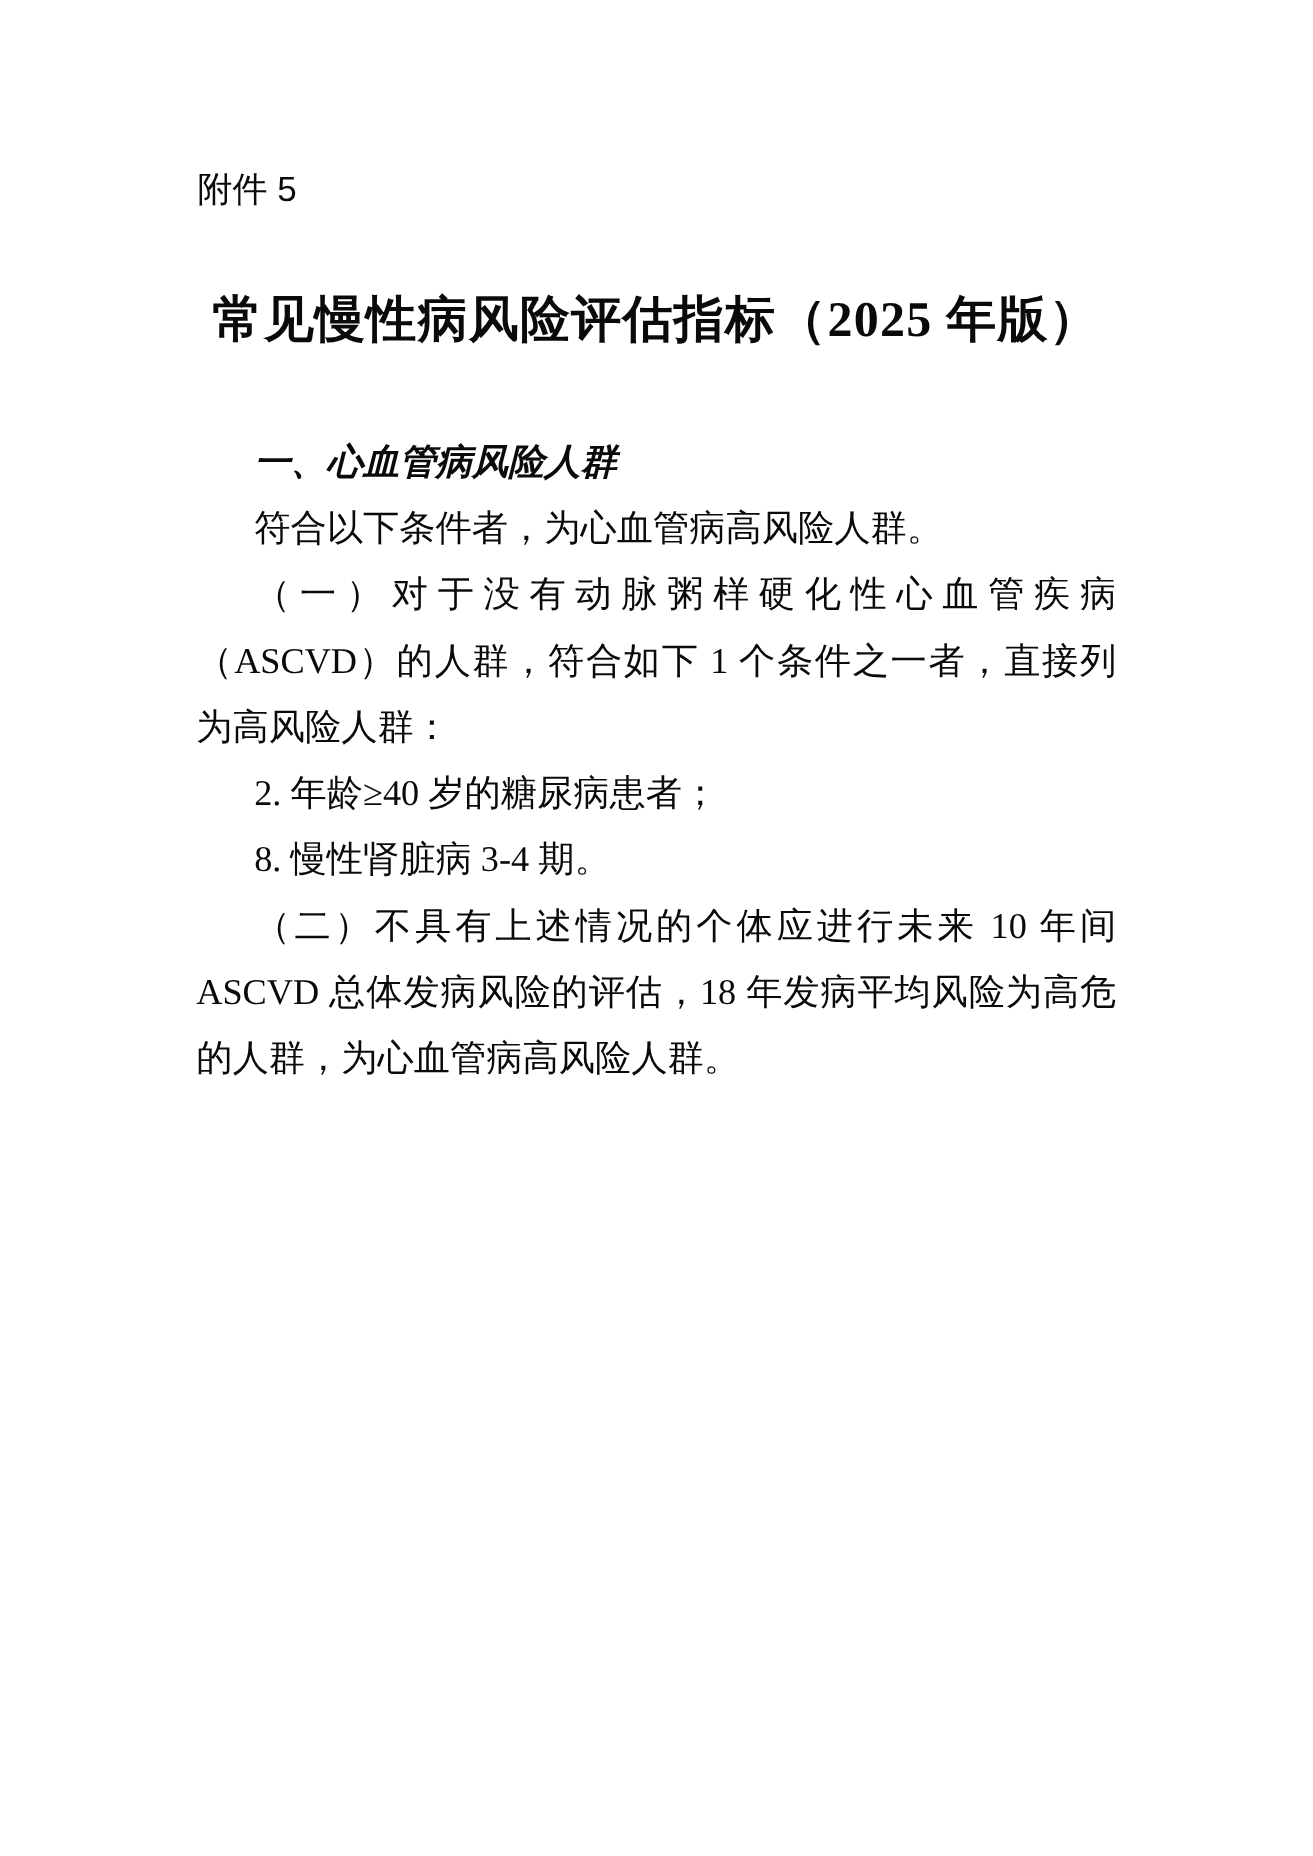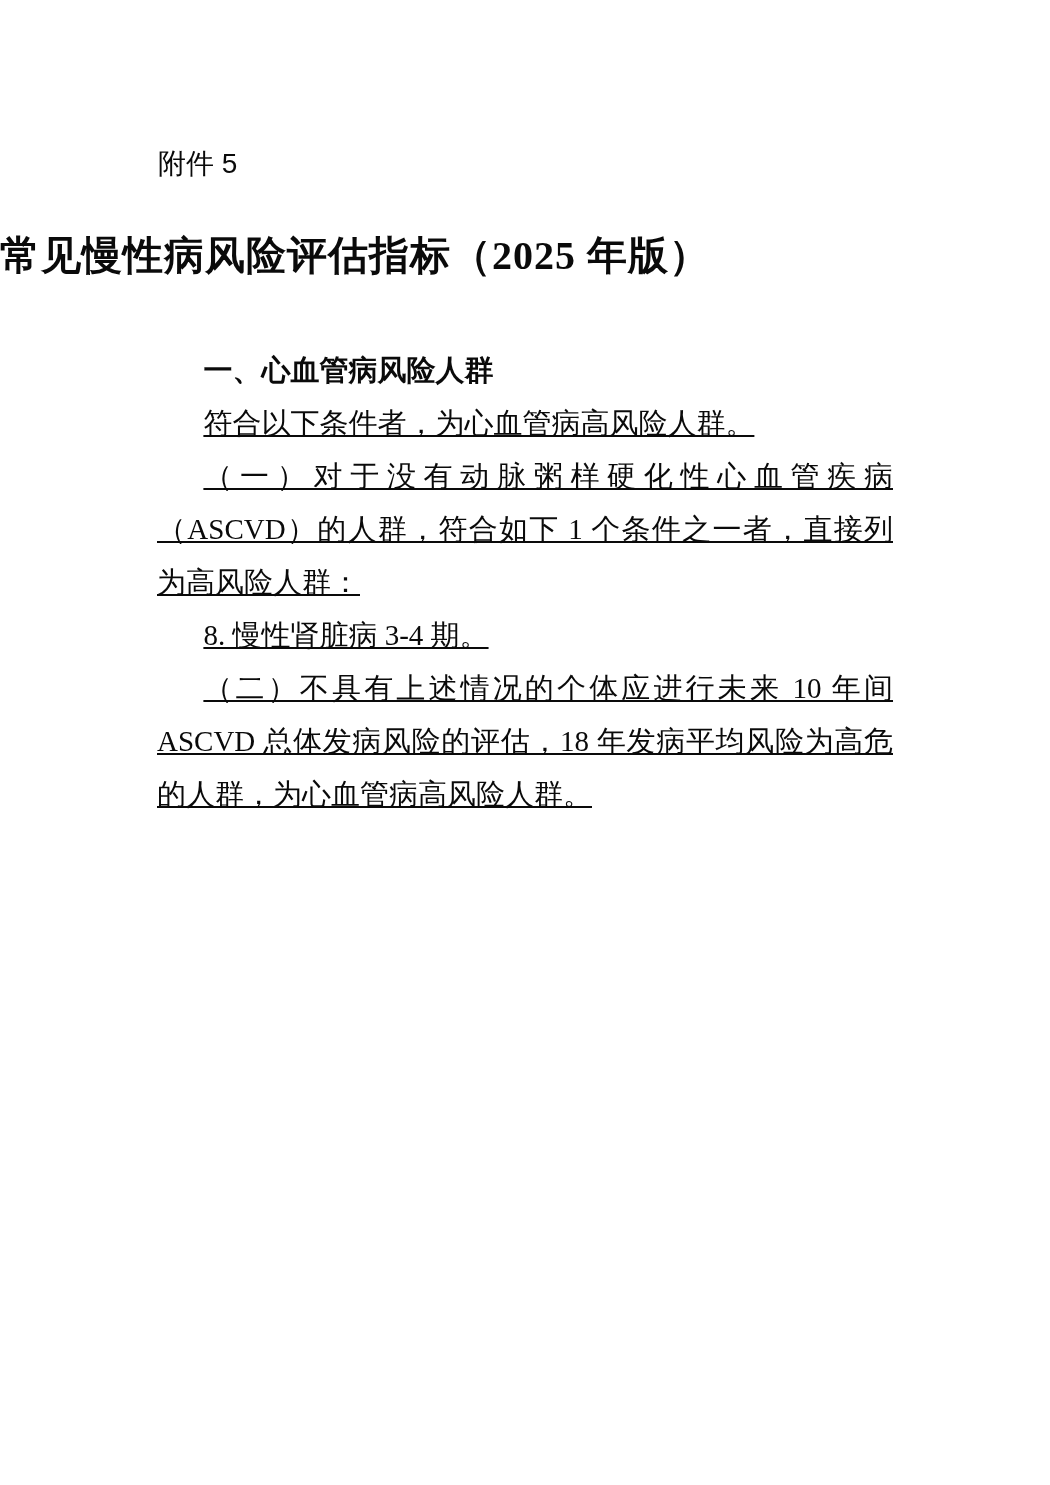--- a/index.html
+++ b/index.html
@@ -11,33 +11,33 @@
     position: relative;
     width: 1050px;
     height: 1485px;
     background: #ffffff;
     color: #0a0a0a;
     overflow: hidden;
   }
   .attachment-label {
     position: absolute;
     left: 158px;
-    top: 146px;
+    top: 134px;
     font-family: "Liberation Sans", sans-serif;
     font-size: 28px;
     line-height: 36px;
     white-space: pre;
   }
   .doc-title {
     position: absolute;
     left: 0;
     top: 228px;
     width: 100%;
     margin: 0;
-    text-align: left;
+    text-align: center;
     font-family: "Liberation Serif", serif;
     font-weight: 700;
     font-size: 40px;
     line-height: 56px;
     letter-spacing: 1px;
   }
   .content {
     position: absolute;
     left: 157px;
     top: 344px;
@@ -46,46 +46,47 @@
     font-size: 29px;
     line-height: 53px;
   }
   .section-heading {
     margin: 0;
     font-family: "Liberation Sans", sans-serif;
     font-weight: 700;
     font-size: 29px;
     line-height: 53px;
     text-indent: 1.6em;
+    font-style: italic;
   }
   .para {
     margin: 0;
     text-align: justify;
     text-indent: 1.6em;
-    text-decoration: underline;
   }
 </style>
 </head>
 <body>
 
 <div class="page">
 
   <div class="attachment-label">附件 5</div>
 
   <h1 class="doc-title">常见慢性病风险评估指标（2025 年版）</h1>
 
   <div class="content">
 
     <h2 class="section-heading">一、心血管病风险人群</h2>
 
     <p class="para">符合以下条件者，为心血管病高风险人群。</p>
 
     <p class="para">（一）对于没有动脉粥样硬化性心血管疾病（ASCVD）的人群，符合如下 1 个条件之一者，直接列为高风险人群：</p>
 
 
+    <p class="para">2. 年龄≥40 岁的糖尿病患者；</p>
 
     <p class="para">8. 慢性肾脏病 3-4 期。</p>
 
     <p class="para">（二）不具有上述情况的个体应进行未来 10 年间 ASCVD 总体发病风险的评估，18 年发病平均风险为高危的人群，为心血管病高风险人群。</p>
 
 
   </div>
 </div>
 
 </body></html>

